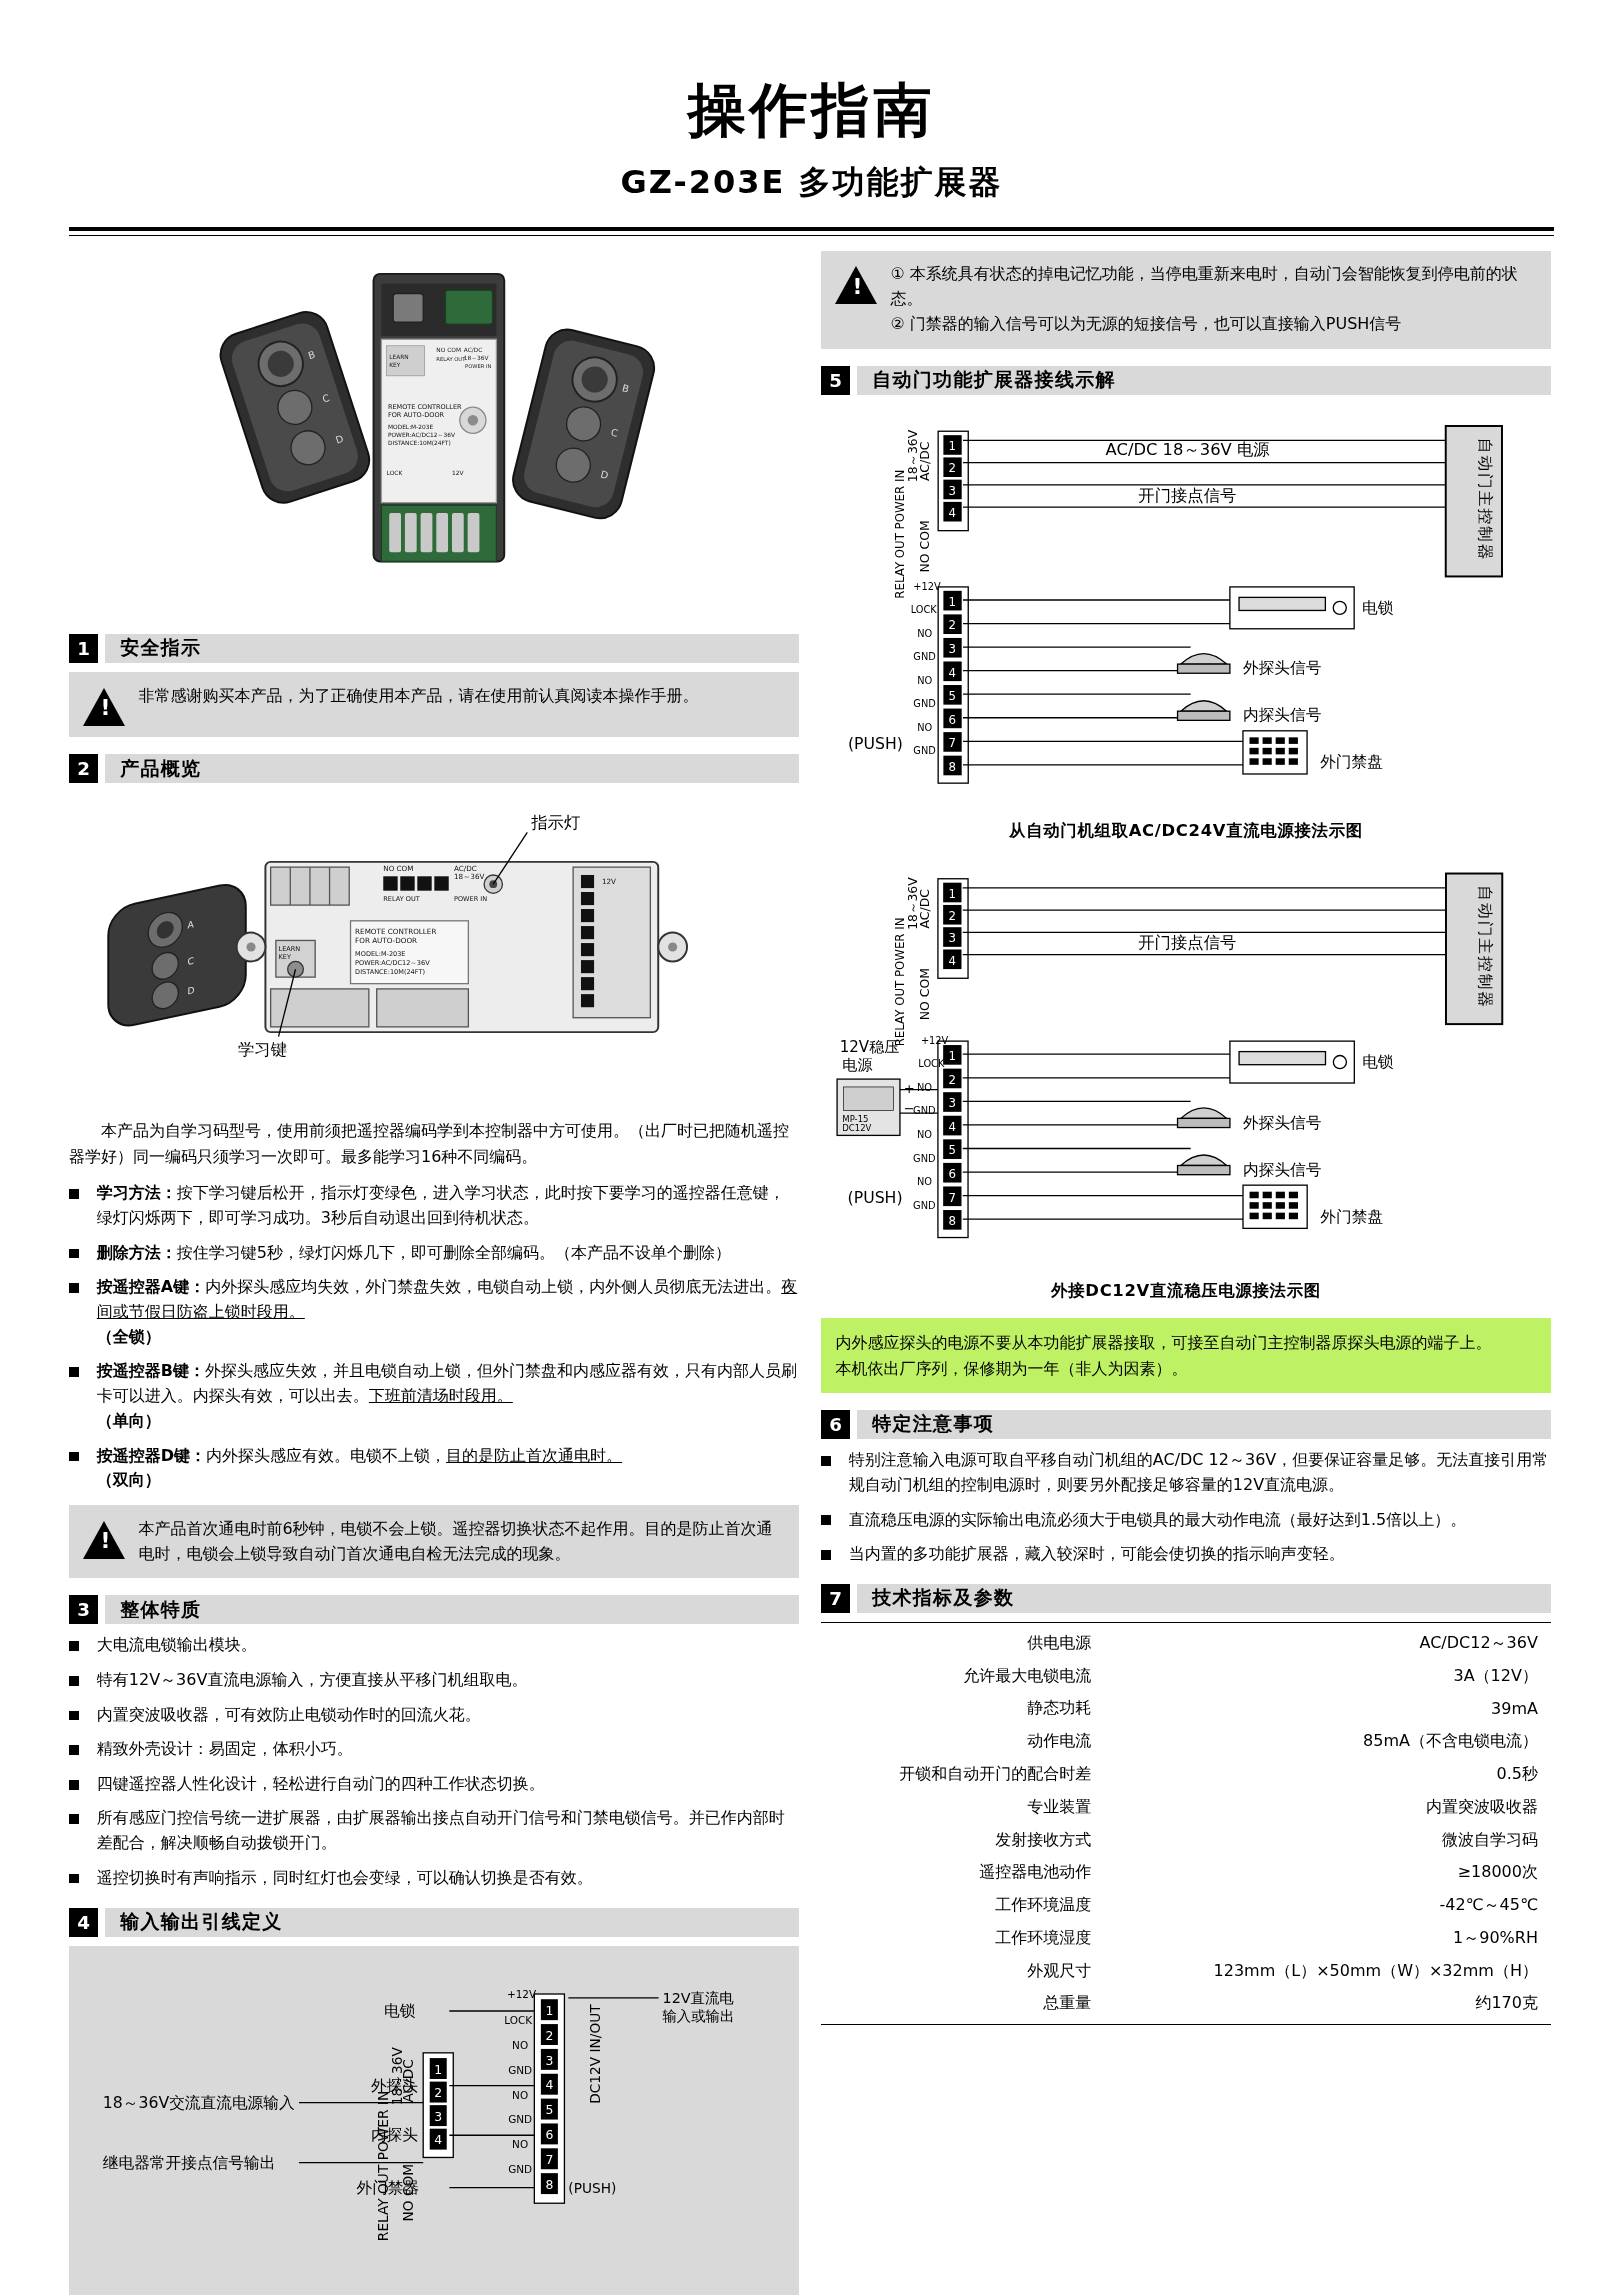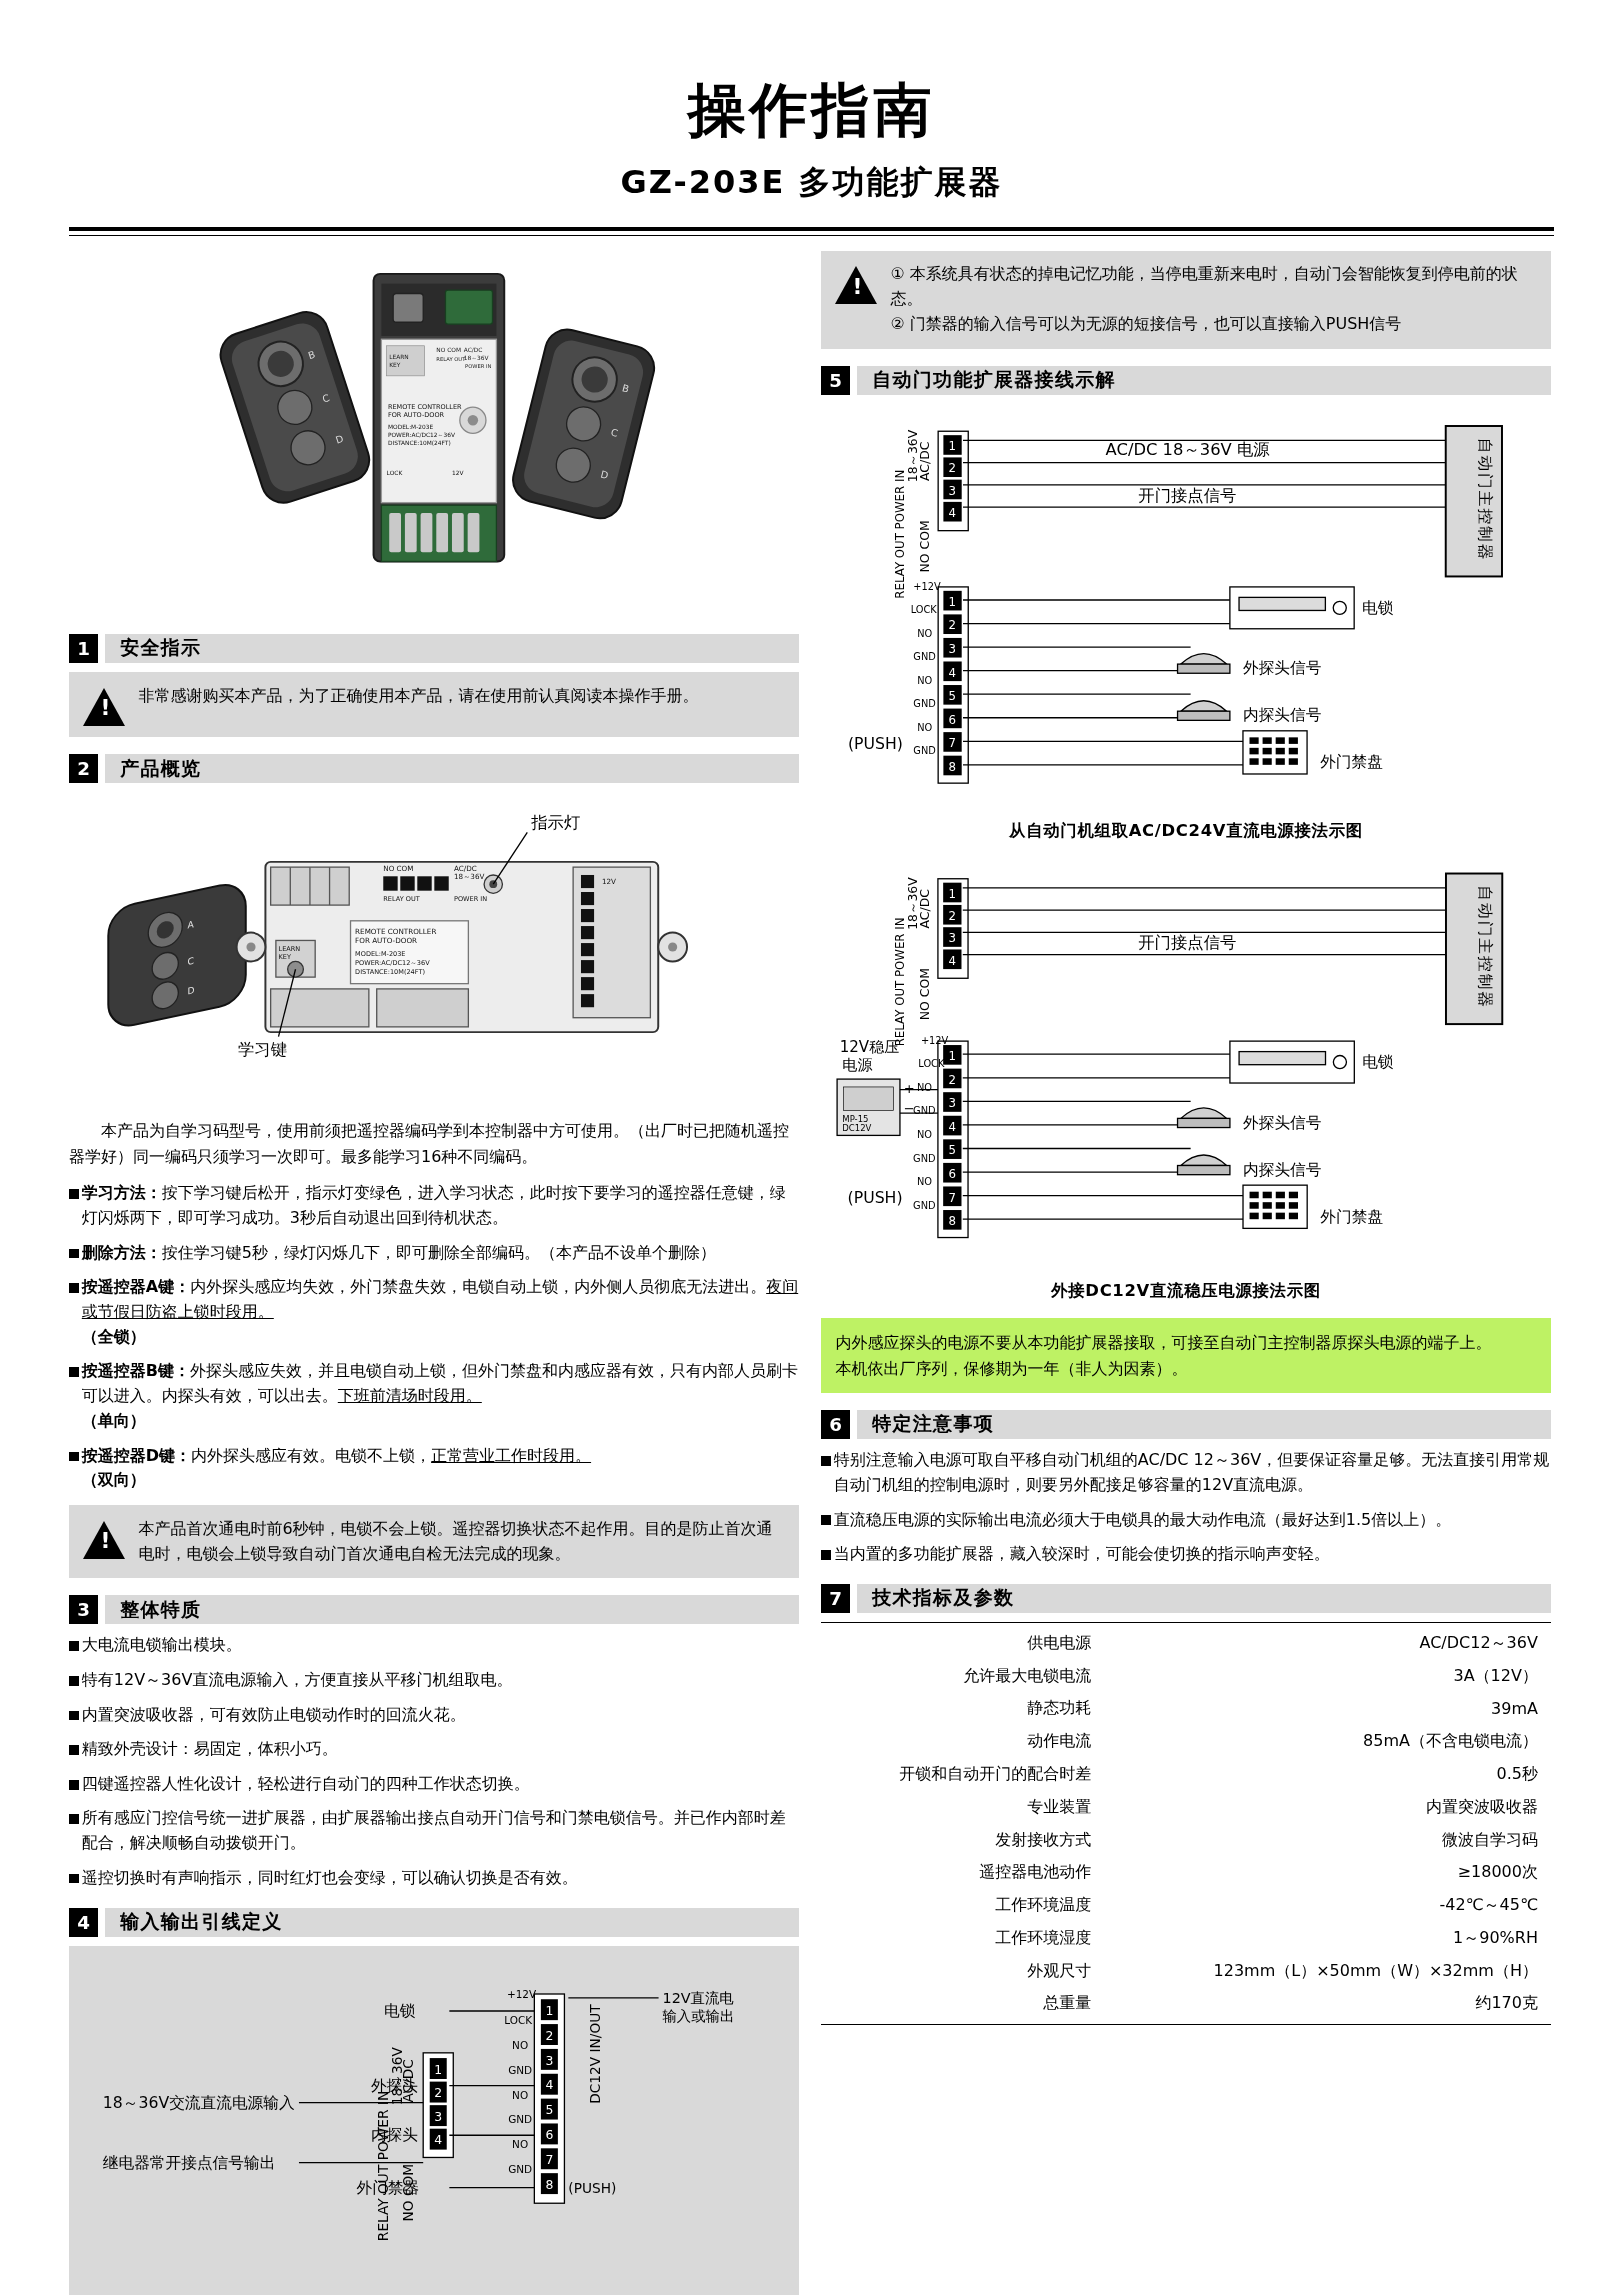--- a/index.html
+++ b/index.html
@@ -86,21 +86,21 @@
     width: 7.9px;
     color:#fff; font-size: 21.6px; font-weight:bold;
     text-align:center; line-height: 1;
   }
   .notice-text { font-size: 16px; line-height: 1.55; }
 
   
   .para { font-size: 16px; line-height: 1.6; margin: 11.8px 0 11.8px 0; text-indent: 2em;}
   ul.bullets { list-style:none; margin: 5.2px 0 0 0; padding: 0; }
   ul.bullets > li {
-    display:flex; gap: 3px;
+    display:flex; gap: 18px;
     font-size: 16px; line-height: 1.55;
     margin-bottom: 9.8px;
   }
   ul.bullets > li .sq {
     flex:none; width: 9.8px; height: 9.8px; background:#000; margin-top: 7.9px;
   }
   .li-body { flex: 1; }
   .li-sub { display:block; }
   .u { text-decoration: underline; }
   .b { font-weight: bold; }
@@ -346,21 +346,21 @@
         <li>
           <span class="sq"></span>
           <span class="li-body">
             <span class="b">按遥控器B键：</span><span>外探头感应失效，并且电锁自动上锁，但外门禁盘和内感应器有效，只有内部人员刷卡可以进入。内探头有效，可以出去。</span><span class="u">下班前清场时段用。</span>
             <span class="li-sub b">（单向）</span>
           </span>
         </li>
         <li>
           <span class="sq"></span>
           <span class="li-body">
-            <span class="b">按遥控器D键：</span><span>内外探头感应有效。电锁不上锁，</span><span class="u">正常营业工作时段用。</span>
+            <span class="b">按遥控器D键：</span><span>内外探头感应有效。电锁不上锁，</span><span class="u">目的是防止首次通电时。</span>
             <span class="li-sub b">（双向）</span>
           </span>
         </li>
       </ul>
 
       <div class="notice" style="margin-top:11.8px;">
         <div class="warn-tri"></div>
         <div class="notice-text">本产品首次通电时前6秒钟，电锁不会上锁。遥控器切换状态不起作用。目的是防止首次通电时，电锁会上锁导致自动门首次通电自检无法完成的现象。</div>
       </div>
 

